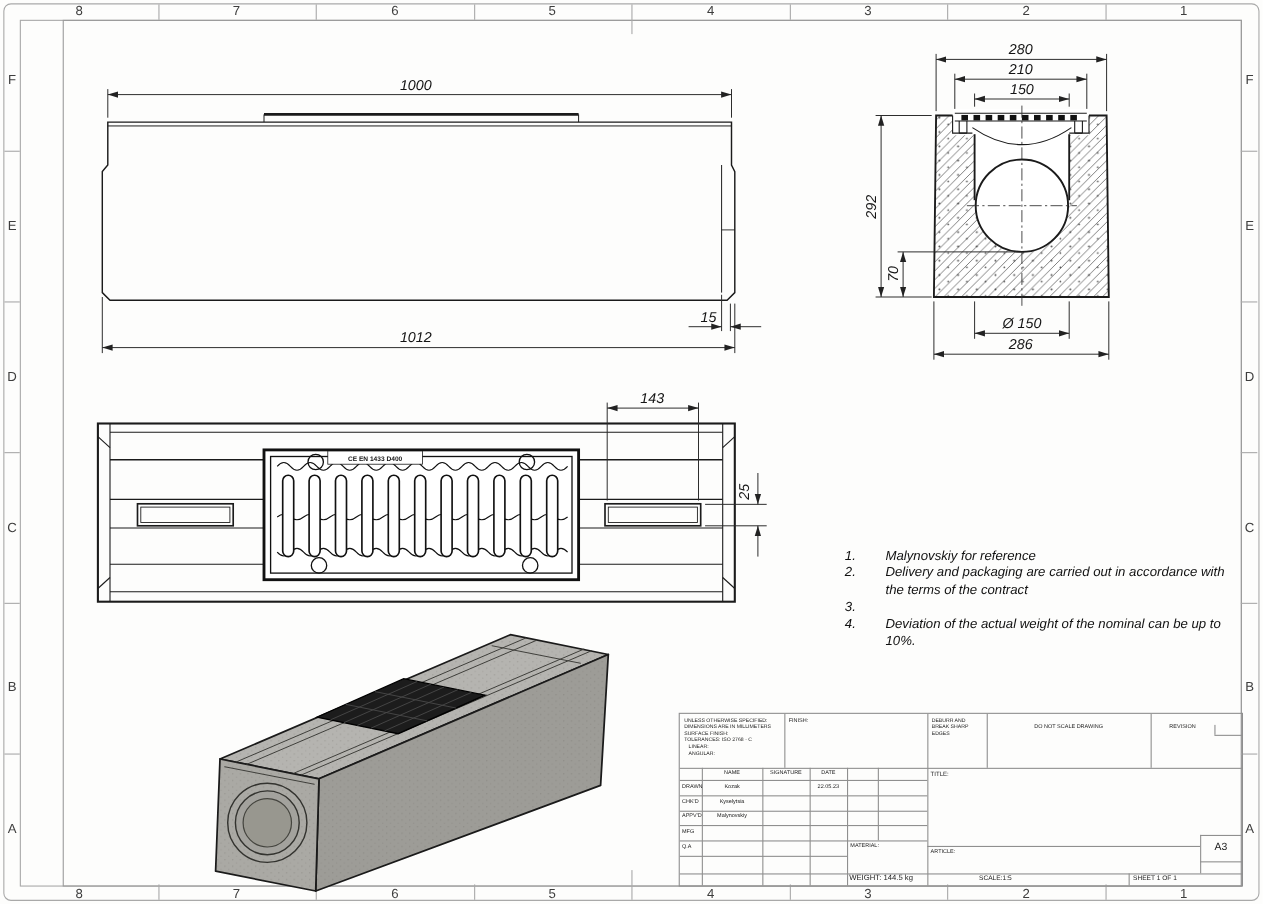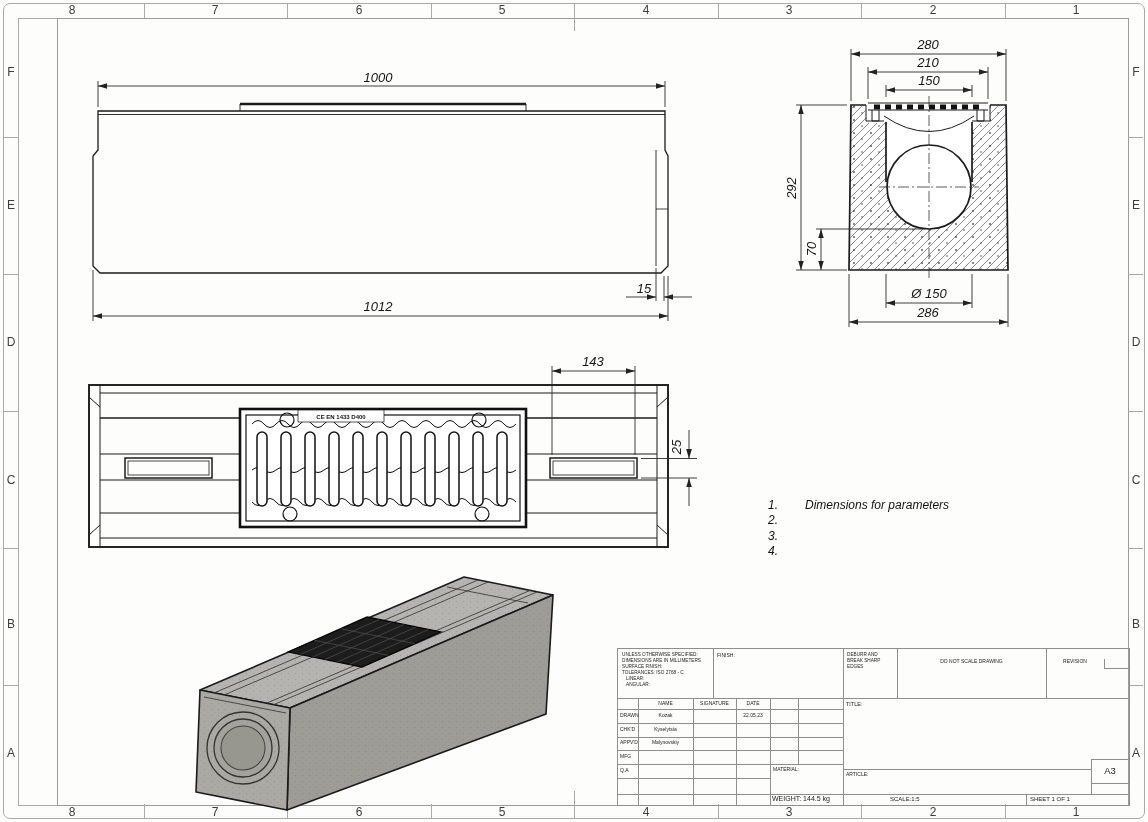--- a/index.html
+++ b/index.html
@@ -314,30 +314,32 @@
         <line x1="349.5" y1="664.5" x2="428.5" y2="629.5"></line>
         <line x1="314.3" y1="640.3" x2="388.3" y2="655.3"></line>
         <line x1="340.7" y1="628.7" x2="414.7" y2="643.7"></line>
       </g>
     </g>
   </svg>
 
   <div id="notes">
     <div class="note">
       <span class="n">1.</span>
-      <span class="t">Dimensions for parameters</span>
+      <span class="t">Malynovskiy for reference</span>
     </div>
     <div class="note">
       <span class="n">2.</span>
+      <span class="t">Delivery and packaging are carried out in accordance with the terms of the contract</span>
     </div>
     <div class="note">
       <span class="n">3.</span>
     </div>
     <div class="note">
       <span class="n">4.</span>
+      <span class="t">Deviation of the actual weight of the nominal can be up to 10%.</span>
     </div>
   </div>
 
   <div id="tb">
 
     <i class="vl" style="left:95px;top:0;height:49px"></i>
     <i class="vl" style="left:225px;top:0;height:156px"></i>
     <i class="vl" style="left:279px;top:0;height:49px"></i>
     <i class="vl" style="left:428px;top:0;height:49px"></i>
     <i class="vl" style="left:486px;top:10px;height:9px"></i>

